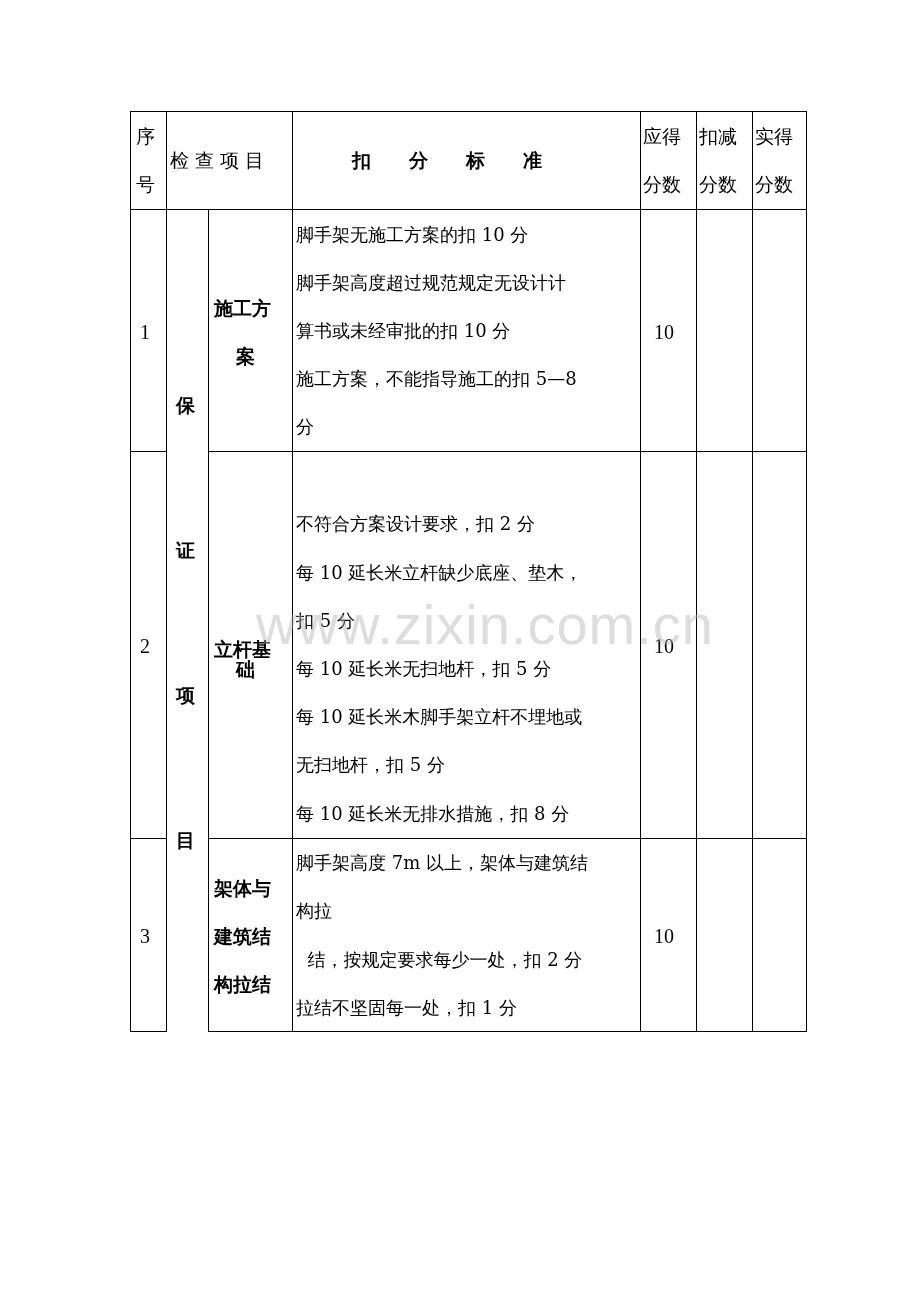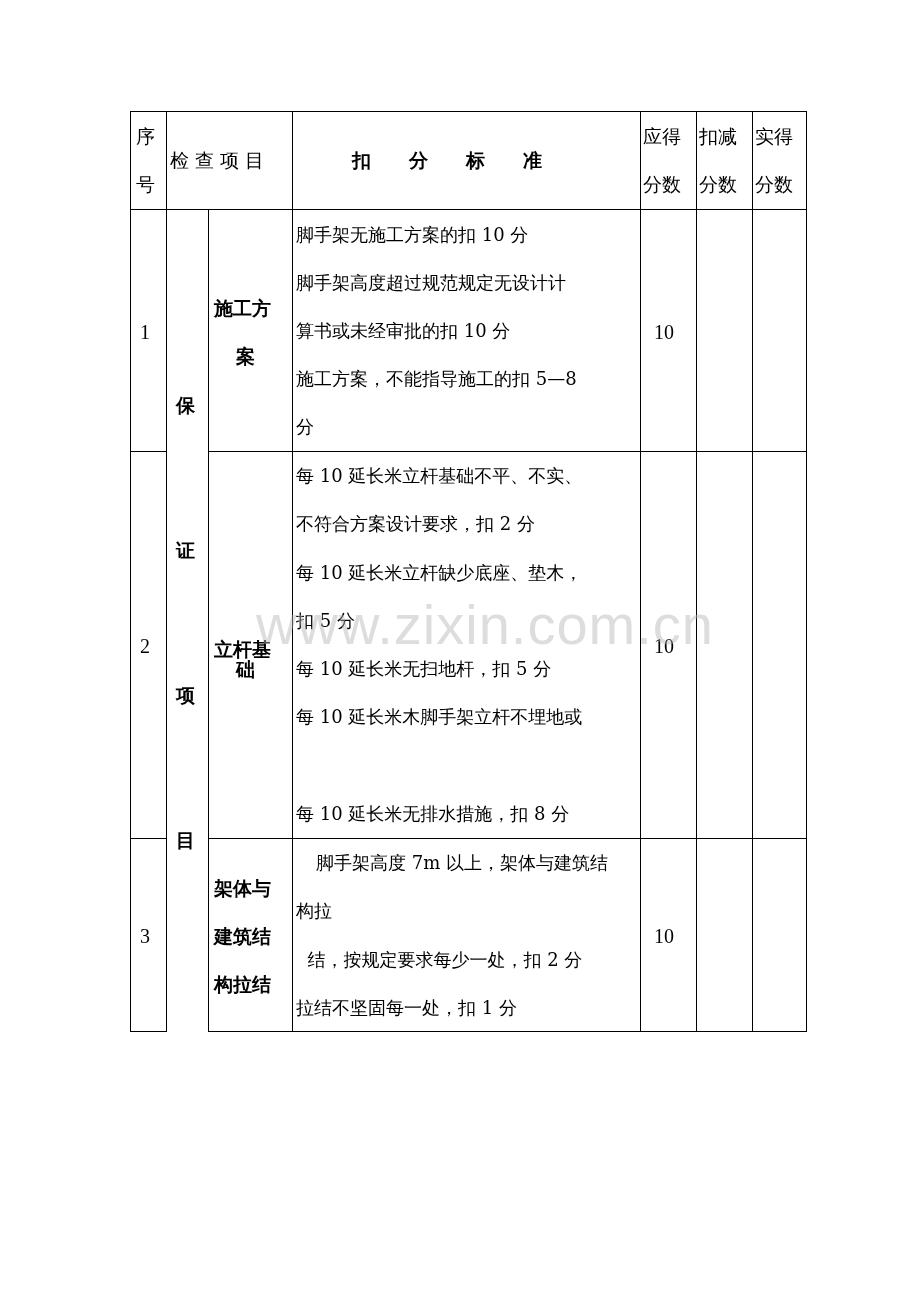--- a/index.html
+++ b/index.html
@@ -65,36 +65,36 @@
   <div class="crit" style="top:319px;">算书或未经审批的扣 10 分</div>
   <div class="crit" style="top:367px;">施工方案，不能指导施工的扣 5—8</div>
   <div class="crit" style="top:415px;">分</div>
   <div class="txt num" style="left:654px; top:320px;">10</div>
   <div class="txt" style="left:700px; top:320px; width:50px; height:24px;"></div>
   <div class="txt" style="left:756px; top:320px; width:48px; height:24px;"></div>
 
   <div class="txt num" style="left:140px; top:634px;">2</div>
   <div class="txt bold" style="left:214px; top:637px;">立杆基</div>
   <div class="txt bold" style="left:236px; top:657px;">础</div>
-  <div class="crit" style="top:464px;">每 10 延长米立杆基础不平、不实、</div>
   <div class="crit" style="top:512px;">不符合方案设计要求，扣 2 分</div>
   <div class="crit" style="top:561px;">每 10 延长米立杆缺少底座、垫木，</div>
   <div class="crit" style="top:609px;">扣 5 分</div>
   <div class="crit" style="top:657px;">每 10 延长米无扫地杆，扣 5 分</div>
   <div class="crit" style="top:705px;">每 10 延长米木脚手架立杆不埋地或</div>
+  <div class="crit" style="top:753px;">无扫地杆，扣 5 分</div>
   <div class="crit" style="top:802px;">每 10 延长米无排水措施，扣 8 分</div>
   <div class="txt num" style="left:654px; top:634px;">10</div>
   <div class="txt" style="left:700px; top:634px; width:50px; height:24px;"></div>
   <div class="txt" style="left:756px; top:634px; width:48px; height:24px;"></div>
 
   <div class="txt num" style="left:140px; top:924px;">3</div>
   <div class="txt bold" style="left:214px; top:876px;">架体与</div>
   <div class="txt bold" style="left:214px; top:924px;">建筑结</div>
   <div class="txt bold" style="left:214px; top:972px;">构拉结</div>
-  <div class="crit" style="top:851px;margin-left:20px;">脚手架高度 7m 以上，架体与建筑结</div>
+  <div class="crit" style="top:851px;">脚手架高度 7m 以上，架体与建筑结</div>
   <div class="crit" style="top:899px;">构拉</div>
   <div class="crit" style="top:948px; white-space:pre;">  结，按规定要求每少一处，扣 2 分</div>
   <div class="crit" style="top:996px;">拉结不坚固每一处，扣 1 分</div>
   <div class="txt num" style="left:654px; top:924px;">10</div>
   <div class="txt" style="left:700px; top:924px; width:50px; height:24px;"></div>
   <div class="txt" style="left:756px; top:924px; width:48px; height:24px;"></div>
 
   <div class="watermark">www.zixin.com.cn</div>
 </div>
 

